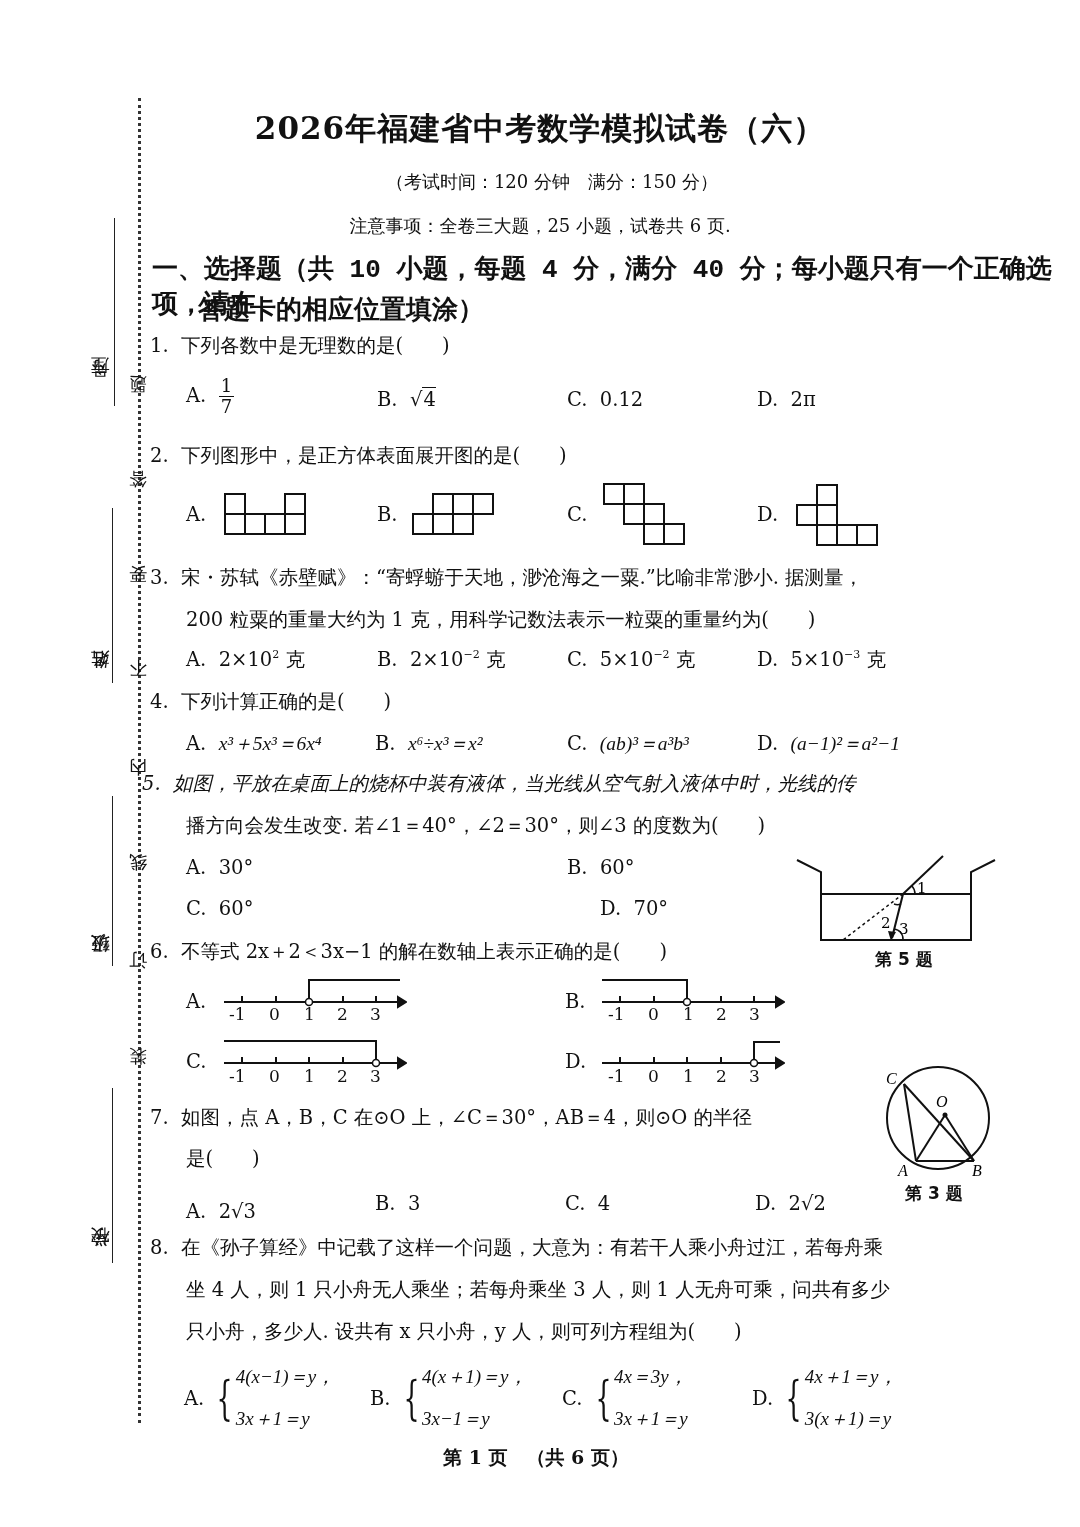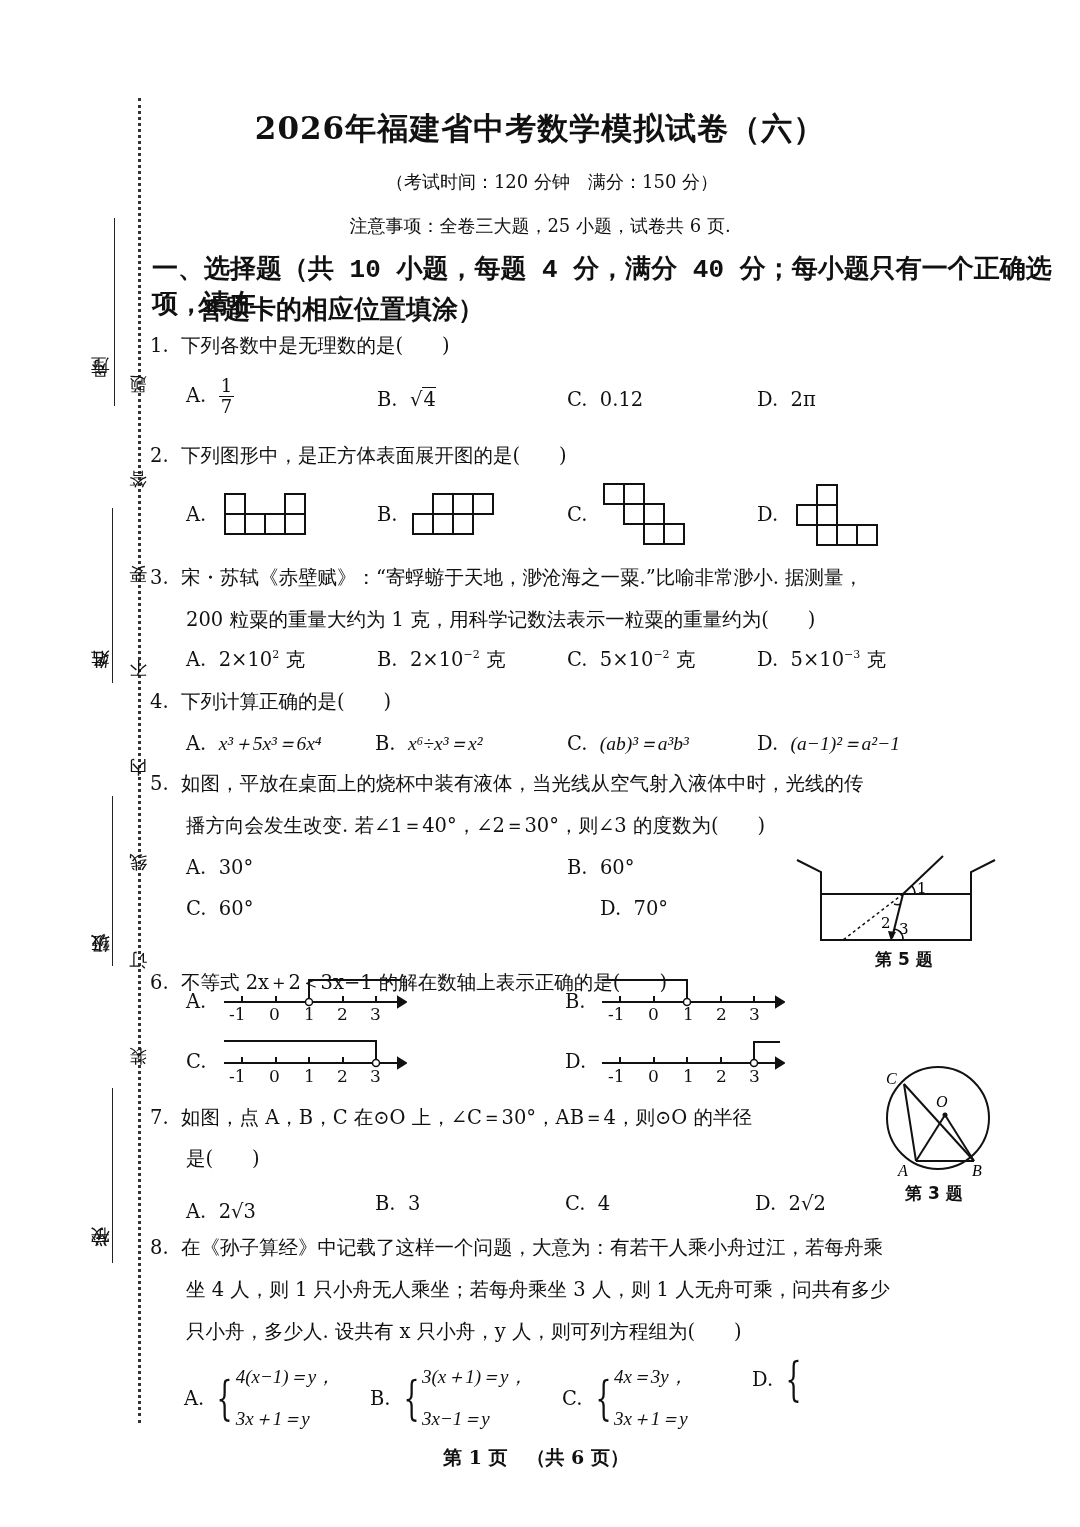--- a/index.html
+++ b/index.html
@@ -140,21 +140,21 @@
 
 <div class="abs q" style="left:150px;top:688px;">
   <span>4.</span>&nbsp;
   <span>下列计算正确的是(　　)</span>
 </div>
 <div class="abs opt" style="left:186px;top:730px;"><span>A.</span>&nbsp; <span class="i">x³＋5x³＝6x⁴</span></div>
 <div class="abs opt" style="left:375px;top:730px;"><span>B.</span>&nbsp; <span class="i">x⁶÷x³＝x²</span></div>
 <div class="abs opt" style="left:567px;top:730px;"><span>C.</span>&nbsp; <span class="i">(ab)³＝a³b³</span></div>
 <div class="abs opt" style="left:757px;top:730px;"><span>D.</span>&nbsp; <span class="i">(a−1)²＝a²−1</span></div>
 
-<div class="abs q" style="left:150px;top:770px;">
+<div class="abs q" style="left:142px;top:770px;font-style:italic;">
   <span>5.</span>&nbsp;
   <span>如图，平放在桌面上的烧杯中装有液体，当光线从空气射入液体中时，光线的传</span>
 </div>
 <div class="abs q" style="left:186px;top:812px;">播方向会发生改变. 若∠1＝40°，∠2＝30°，则∠3 的度数为(　　)</div>
 <div class="abs opt" style="left:186px;top:856px;"><span>A.</span>&nbsp; <span>30°</span></div>
 <div class="abs opt" style="left:567px;top:856px;"><span>B.</span>&nbsp; <span>60°</span></div>
 <div class="abs opt" style="left:186px;top:897px;"><span>C.</span>&nbsp; <span>60°</span></div>
 <div class="abs opt" style="left:600px;top:897px;"><span>D.</span>&nbsp; <span>70°</span></div>
 
 <svg class="abs" style="left:795px;top:852px;" width="205" height="95">
@@ -168,21 +168,21 @@
     <path d="M99,52 A10,10 0 0 0 106,52" stroke-width="1.5"></path>
     <path d="M99,77 A10,10 0 0 1 108,88" stroke-width="1.5"></path>
   </g>
   <polygon points="93,79 101,80 96,89" fill="#111"></polygon>
   <text x="122" y="41" font-size="15" font-family="DejaVu Serif, serif">1</text>
   <text x="86" y="76" font-size="15" font-family="DejaVu Serif, serif">2</text>
   <text x="104" y="82" font-size="15" font-family="DejaVu Serif, serif">3</text>
 </svg>
 <div class="abs cap" style="left:875px;top:948px;">第 5 题</div>
 
-<div class="abs q" style="left:150px;top:938px;margin-top:31px;">
+<div class="abs q" style="left:150px;top:938px;">
   <span>6.</span>&nbsp;
   <span>不等式 2x＋2＜3x−1 的解在数轴上表示正确的是(　　)</span>
 </div>
 
 <div class="abs opt" style="left:186px;top:990px;"><span>A.</span></div>
 <svg class="abs" style="left:222px;top:976px;" width="185" height="50">
   <g stroke="#111" stroke-width="2" fill="none">
     <line x1="2" y1="26" x2="176" y2="26"></line>
       <polygon points="176,21 184,26 176,31" fill="#111"></polygon>
     <line x1="20" y1="26" x2="20" y2="20"></line>
@@ -297,24 +297,24 @@
 </div>
 <div class="abs q" style="left:186px;top:1276px;">坐 4 人，则 1 只小舟无人乘坐；若每舟乘坐 3 人，则 1 人无舟可乘，问共有多少</div>
 <div class="abs q" style="left:186px;top:1318px;">只小舟，多少人. 设共有 x 只小舟，y 人，则可列方程组为(　　)</div>
 
 <div class="abs opt" style="left:184px;top:1356px;">
   <span style="vertical-align:middle;">A.</span>
   <span class="brace">{</span><span class="sys i"><div>4(x−1)＝y，</div><div>3x＋1＝y</div></span>
 </div>
 <div class="abs opt" style="left:370px;top:1356px;">
   <span style="vertical-align:middle;">B.</span>
-  <span class="brace">{</span><span class="sys i"><div>3(x＋1)＝y，</div><div>3x−1＝y</div></span>
+  <span class="brace">{</span><span class="sys i"><div>4(x＋1)＝y，</div><div>3x−1＝y</div></span>
 </div>
 <div class="abs opt" style="left:562px;top:1356px;">
   <span style="vertical-align:middle;">C.</span>
   <span class="brace">{</span><span class="sys i"><div>4x＝3y，</div><div>3x＋1＝y</div></span>
 </div>
 <div class="abs opt" style="left:752px;top:1356px;">
   <span style="vertical-align:middle;">D.</span>
-  <span class="brace">{</span>
+  <span class="brace">{</span><span class="sys i"><div>4x＋1＝y，</div><div>3(x＋1)＝y</div></span>
 </div>
 
 <div class="abs footer">第 1 页　（共 6 页）</div>
 
 </body></html>

